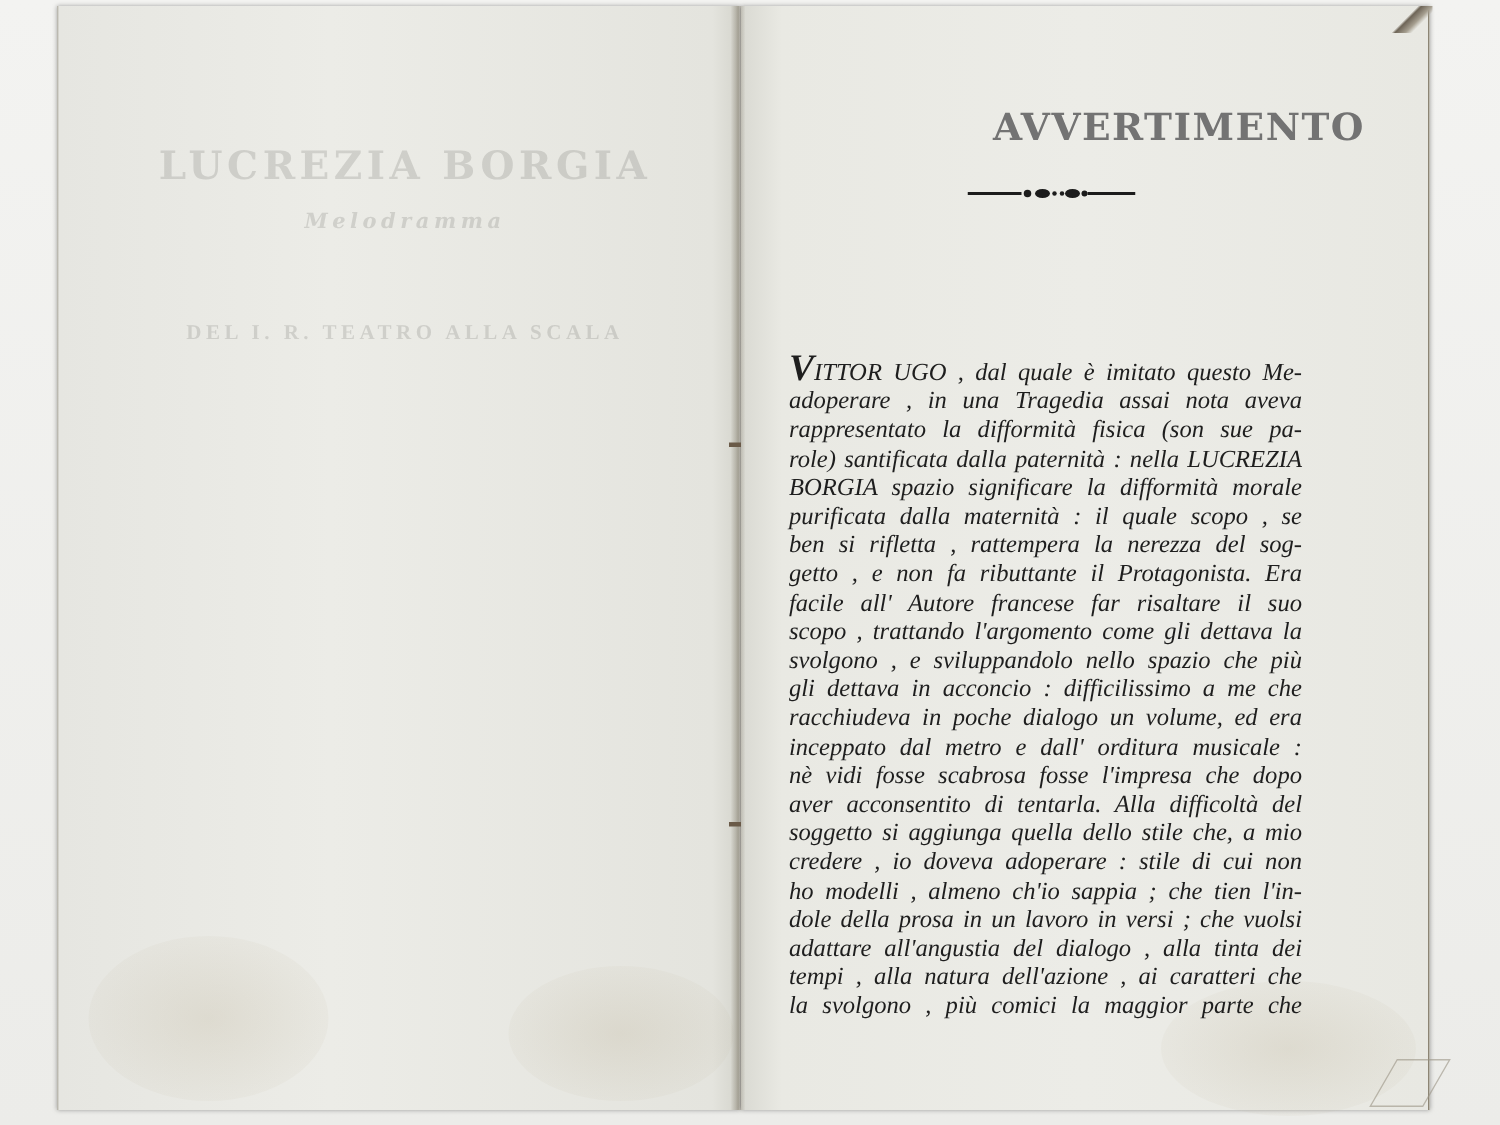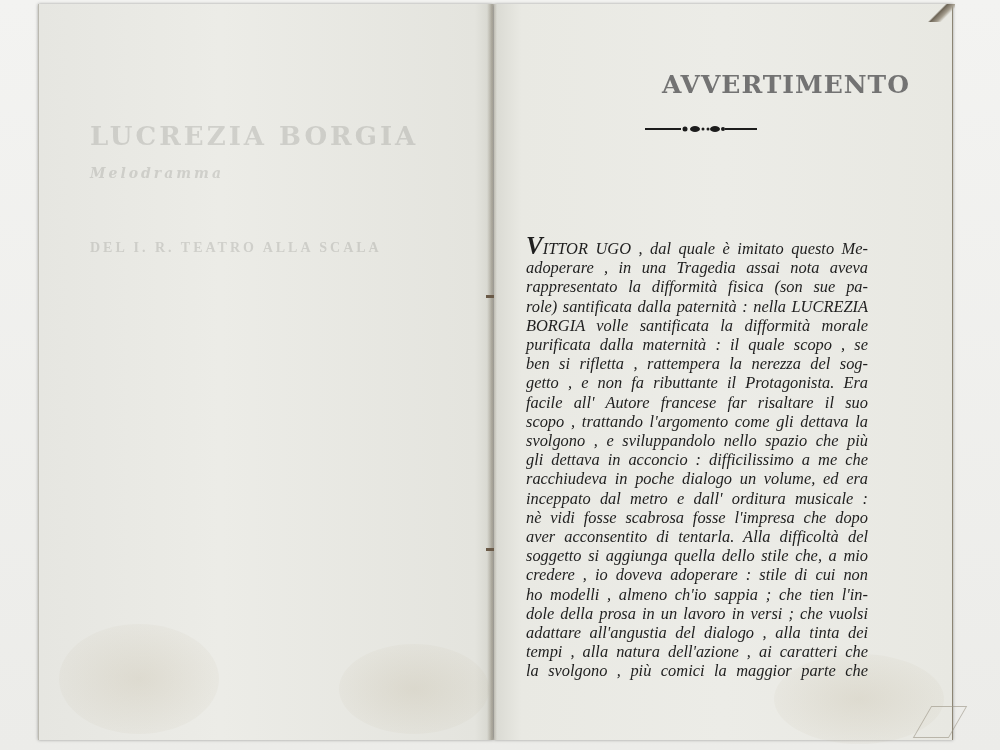--- a/index.html
+++ b/index.html
@@ -28,22 +28,22 @@
     border-right:1px solid #8c8574;
   }
   .gutter {
     position:absolute; left:487px; top:4px; width:10px; height:736px;
     background: linear-gradient(90deg, rgba(0,0,0,0.0), rgba(90,80,60,0.35), rgba(0,0,0,0.0));
   }
   .stitch {
     position:absolute; width:8px; height:3px; background:#6a5a48; left:486px;
   }
   .ghost {
-    position:absolute; color:rgba(110,110,105,0.22); 
-    font-family:"DejaVu Serif", serif; font-weight:bold; letter-spacing:3px;margin-top:25px;
+    position:absolute; color:rgba(110,110,105,0.22); text-align:center;
+    font-family:"DejaVu Serif", serif; font-weight:bold; letter-spacing:3px;
   }
   .title {
     position:absolute; left:500px; top:70px; width:410px; text-align:right;
     font-family:"DejaVu Serif", serif; font-weight:bold; font-size:25px;
     letter-spacing:1px; color:#737373;
   }
   .ornament {
     position:absolute; left:645px; top:125px; width:112px; height:8px;
   }
   .body-text {
@@ -101,21 +101,21 @@
   <ellipse cx="70" cy="4" rx="5" ry="3" fill="#1c1c1c"></ellipse>
   <circle cx="78" cy="4" r="2" fill="#1c1c1c"></circle>
   <rect x="80" y="3" width="32" height="2" fill="#1c1c1c"></rect>
 </svg>
 
 <div class="body-text">
   <span class="line"><span class="dropcap">V</span><span>ITTOR UGO , dal quale è imitato questo Me-</span></span>
   <span class="line">adoperare , in una Tragedia assai nota aveva</span>
   <span class="line">rappresentato la difformità fisica (son sue pa-</span>
   <span class="line">role) santificata dalla paternità : nella LUCREZIA</span>
-  <span class="line">BORGIA volle santificata la difformità morale</span>
+  <span class="line">BORGIA spazio significare la difformità morale</span>
   <span class="line">purificata dalla maternità : il quale scopo , se</span>
   <span class="line">ben si rifletta , rattempera la nerezza del sog-</span>
   <span class="line">getto , e non fa ributtante il Protagonista. Era</span>
   <span class="line">facile all' Autore francese far risaltare il suo</span>
   <span class="line">scopo , trattando l'argomento come gli dettava la</span>
   <span class="line">svolgono , e sviluppandolo nello spazio che più</span>
   <span class="line">gli dettava in acconcio : difficilissimo a me che</span>
   <span class="line">racchiudeva in poche dialogo un volume, ed era</span>
   <span class="line">inceppato dal metro e dall' orditura musicale :</span>
   <span class="line">nè vidi fosse scabrosa fosse l'impresa che dopo</span>

